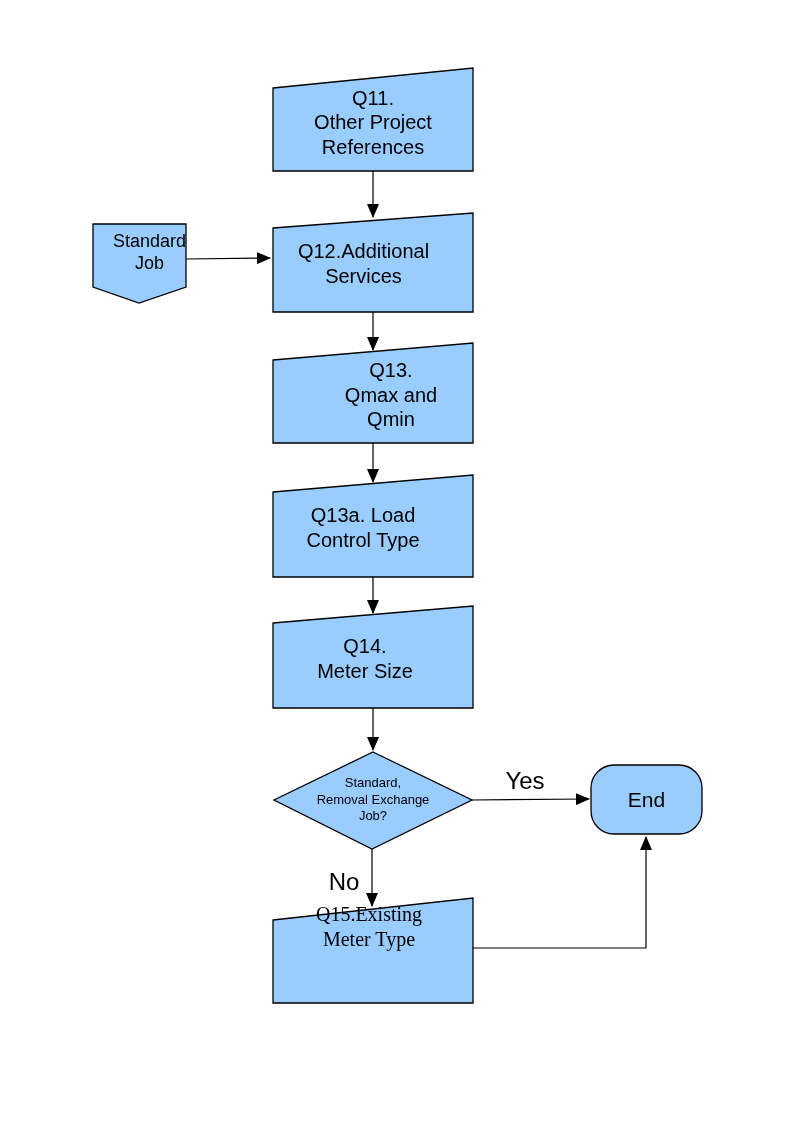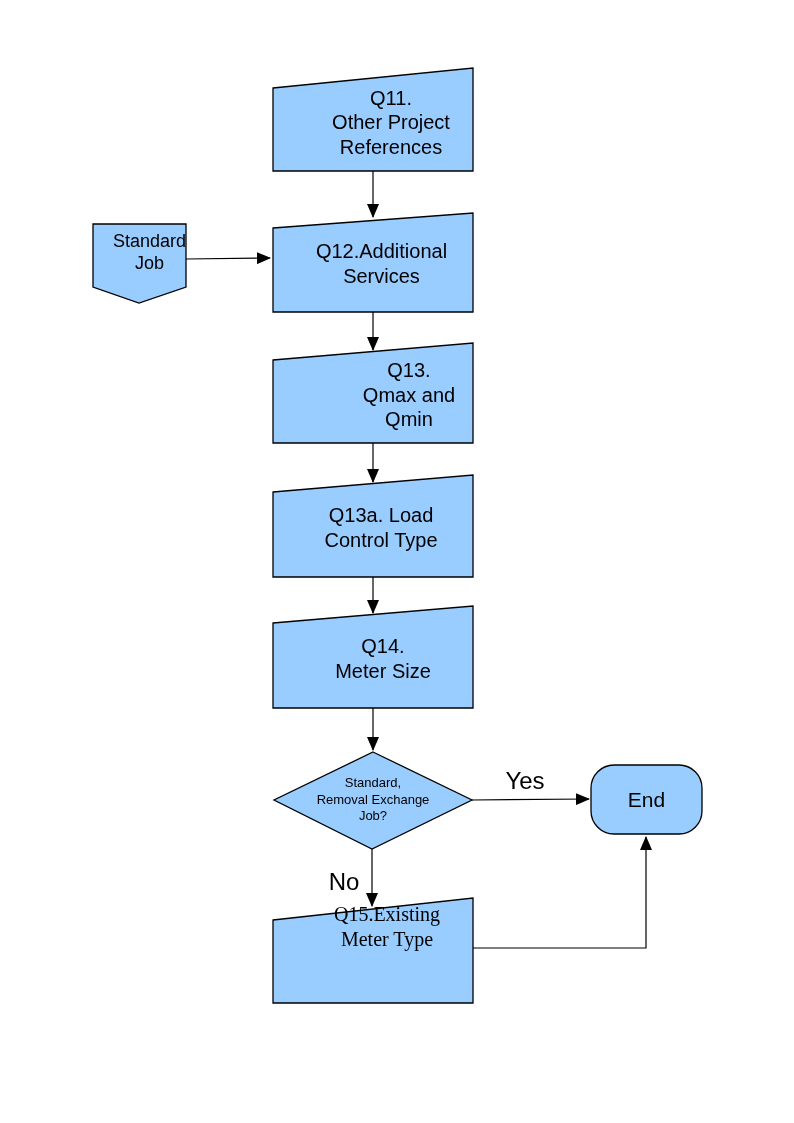--- a/index.html
+++ b/index.html
@@ -17,21 +17,21 @@
   .label {
     position: absolute;
     display: flex;
     flex-direction: column;
     align-items: center;
     justify-content: center;
     text-align: center;
     pointer-events: none;
   }
   .label span { display: block; white-space: nowrap; }
-  .box-label  { font-size: 20px; line-height: 1.23; margin-left: 18px; }
+  .box-label  { font-size: 20px; line-height: 1.23; }
   .pent-label { font-size: 18px; line-height: 1.22; }
   .dec-label  { font-size: 13px; line-height: 1.3; }
   .end-label  { font-size: 21px; }
   .edge-label { font-size: 24px; line-height: 1.1; }
 
   
   .lbl-q11      { left: 273px; top: 74px;  width: 200px; height: 97px; }
   .lbl-standard { left: 93px;  top: 221px; width: 113px;  height: 64px; }
   .lbl-q12      { left: 273px; top: 215px; width: 181px; height: 97px; }
   .lbl-q13      { left: 273px; top: 347px; width: 236px; height: 96px; }

